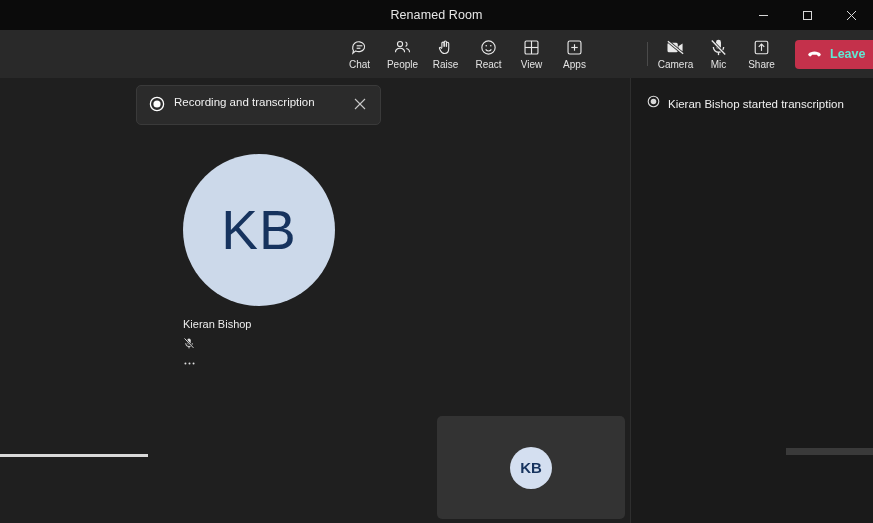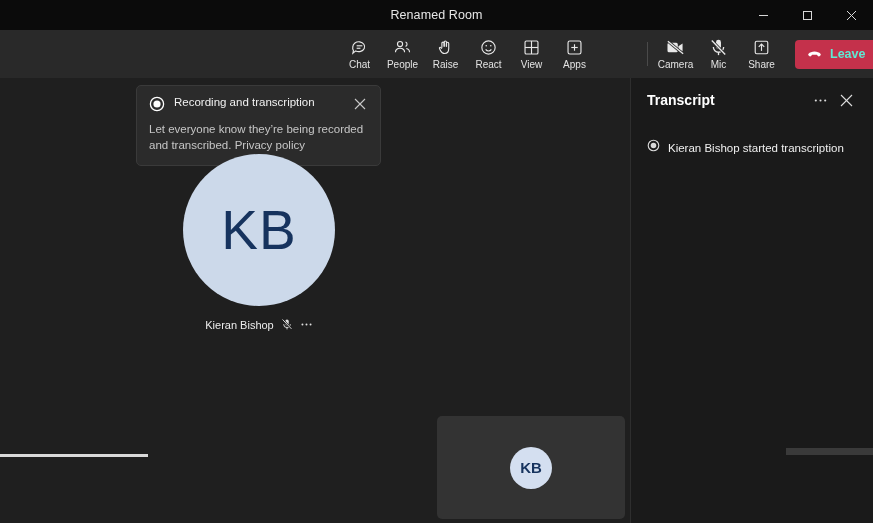--- a/index.html
+++ b/index.html
@@ -115,21 +115,21 @@
   }
   .avatar-lg {
     width: 152px; height: 152px; border-radius: 50%;
     background: #ccd9ea;
     display: flex; align-items: center; justify-content: center;
     color: #16335e; font-size: 55px; font-weight: 400;
     letter-spacing: 1px;
   }
   .participant-bar {
     margin-top: 12px;
-    display: flex; align-items: center; justify-content: center; gap: 7px;
+    display: flex; justify-content: center; gap: 7px; flex-direction: column;
   }
   .participant-name { font-size: 11px; color: #ececec; white-space: nowrap; }
   .p-icon { color: #e0e0e0; height: 13px; display: flex; align-items: center; }
 
   
   .pip {
     position: absolute; left: 437px; top: 338px;
     width: 188px; height: 103px;
     background: #333333; border-radius: 5px;
     display: flex; align-items: center; justify-content: center;
@@ -338,21 +338,20 @@
           </svg>
         </span>
         <span class="toast-title">Recording and transcription</span>
         <span class="toast-close">
           <svg width="12" height="12" viewBox="0 0 12 12">
               <line x1="1" y1="1" x2="11" y2="11" stroke="currentColor" stroke-width="1.1"></line>
               <line x1="11" y1="1" x2="1" y2="11" stroke="currentColor" stroke-width="1.1"></line>
             </svg>
         </span>
       </div>
-      <div class="toast-body">Let everyone know they’re being recorded and transcribed. Privacy policy</div>
     </div>
 
     <div class="participant">
       <div class="avatar-lg">KB</div>
       <div class="participant-bar">
         <span class="participant-name">Kieran Bishop</span>
         <span class="p-icon">
           <svg width="12" height="13" viewBox="0 0 14 15" fill="none" stroke="currentColor" stroke-width="1.1">
             <rect x="5" y="1.6" width="4" height="7" rx="2" fill="currentColor" stroke="none"></rect>
             <path d="M3.1 7.2a3.9 3.9 0 0 0 7.8 0"></path>
@@ -370,36 +369,20 @@
         </span>
       </div>
     </div>
 
     <div class="pip">
       <div class="avatar-sm">KB</div>
     </div>
   </div>
 
   <div class="panel">
-    <div class="panel-head">
-      <span class="panel-title">Transcript</span>
-      <span class="panel-act">
-        <svg width="15" height="15" viewBox="0 0 16 16">
-          <circle cx="3" cy="8" r="1.15" fill="currentColor"></circle>
-          <circle cx="8" cy="8" r="1.15" fill="currentColor"></circle>
-          <circle cx="13" cy="8" r="1.15" fill="currentColor"></circle>
-        </svg>
-      </span>
-      <span class="panel-act">
-        <svg width="13" height="13" viewBox="0 0 13 13">
-            <line x1="1" y1="1" x2="12" y2="12" stroke="currentColor" stroke-width="1.1"></line>
-            <line x1="12" y1="1" x2="1" y2="12" stroke="currentColor" stroke-width="1.1"></line>
-          </svg>
-      </span>
-    </div>
     <div class="panel-body">
       <div class="ts-entry">
         <span class="ts-icon">
           <svg width="13" height="13" viewBox="0 0 14 14">
             <circle cx="7" cy="7" r="5.7" fill="none" stroke="#d8d8d8" stroke-width="1.2"></circle>
             <circle cx="7" cy="7" r="3" fill="#d8d8d8"></circle>
           </svg>
         </span>
         <span class="ts-text">Kieran Bishop started transcription</span>
       </div>

